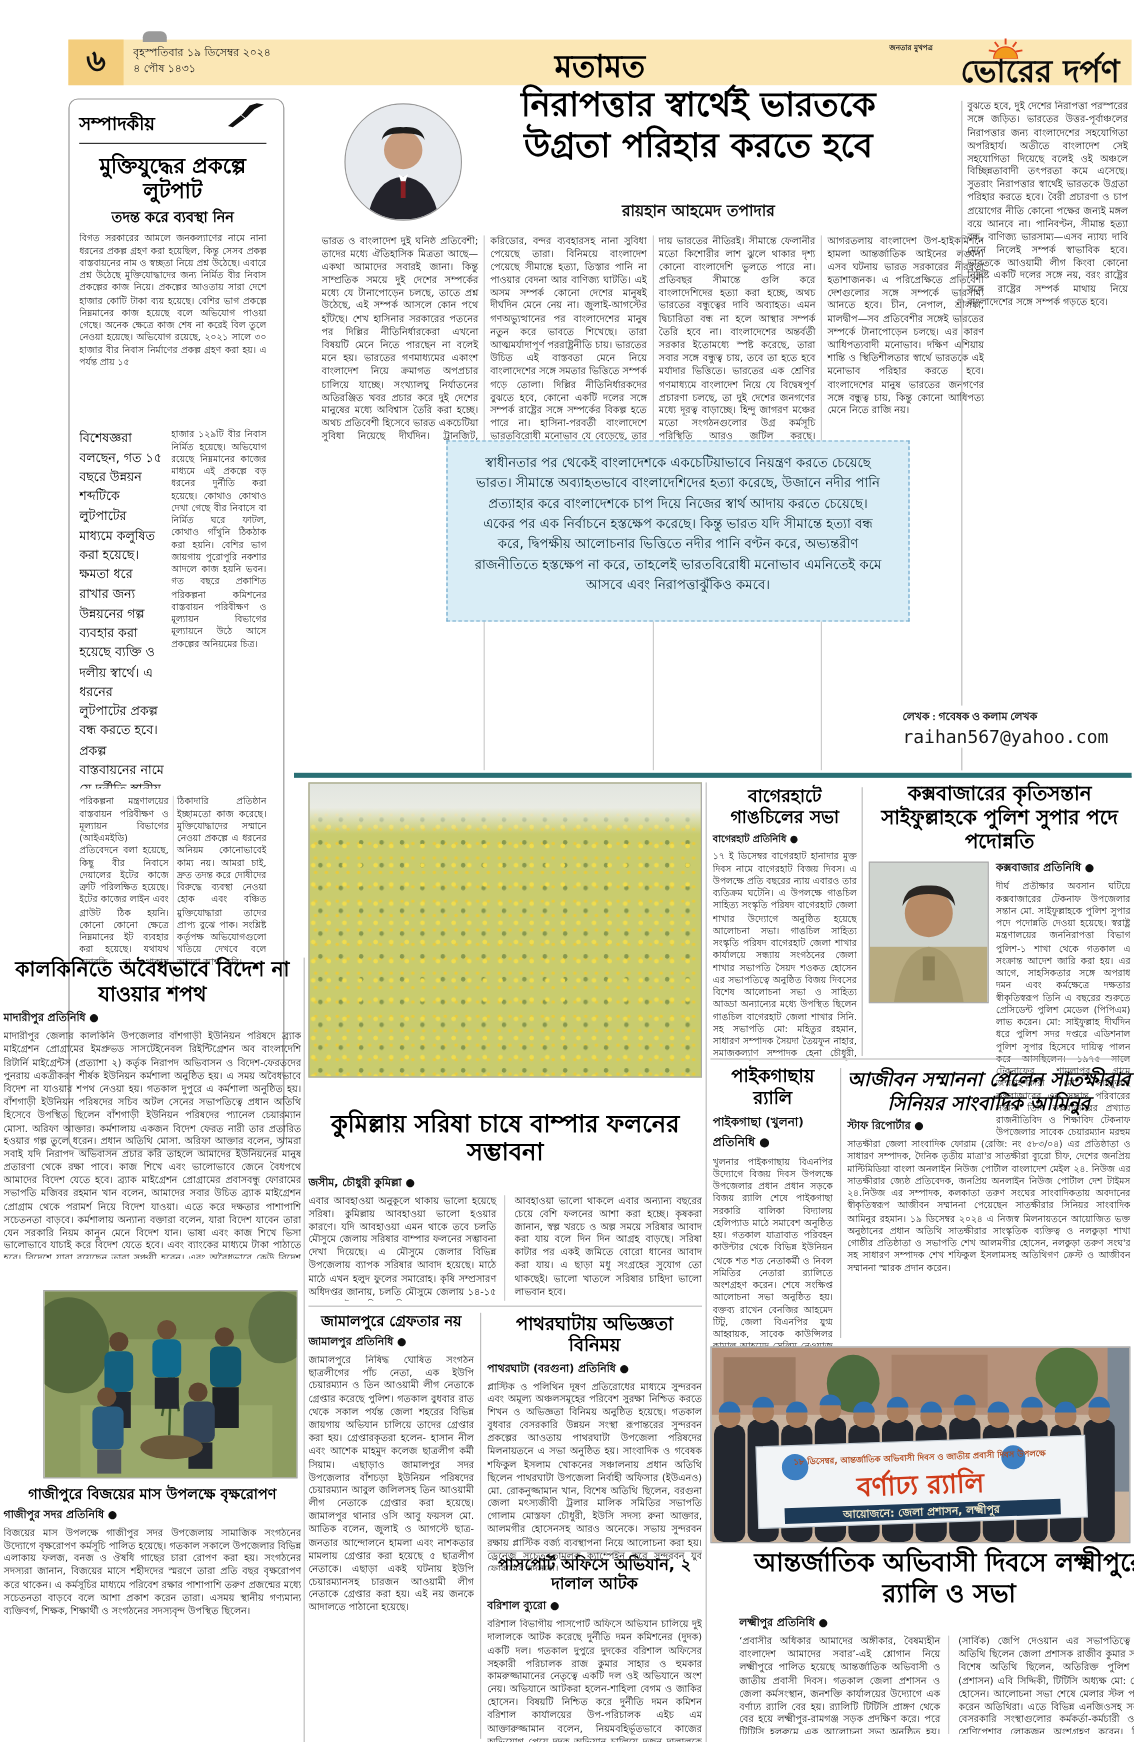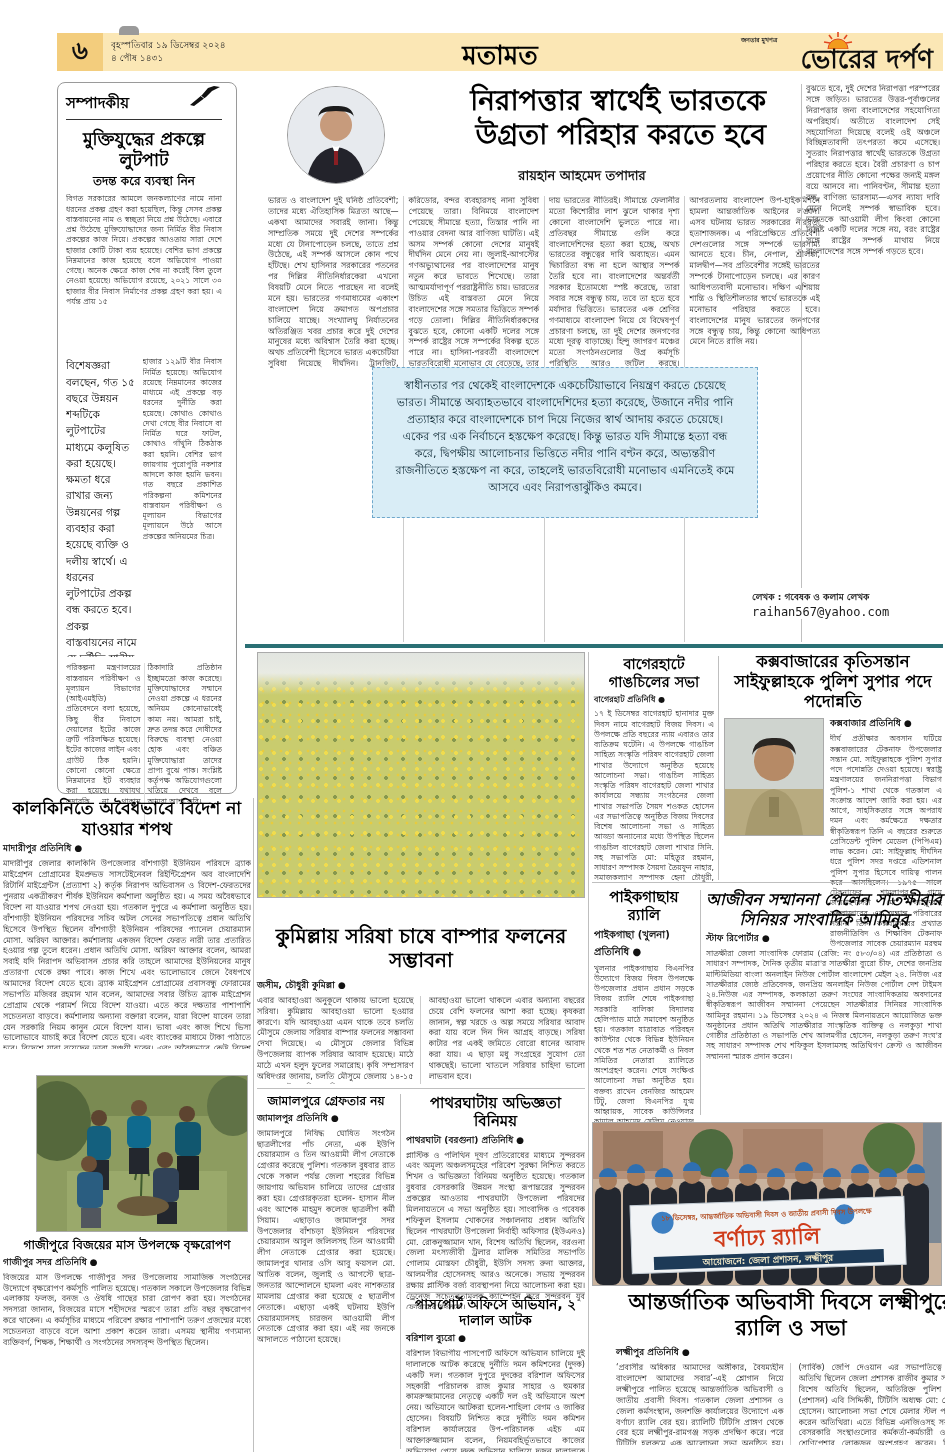--- a/index.html
+++ b/index.html
@@ -19,28 +19,28 @@
   .hdr-tab{position:absolute;left:62px;top:-7px;width:20px;height:9px;background:#9a9a9a;border-radius:5px 5px 0 0;}
   .numbox{position:absolute;left:0;top:0;width:46px;height:38px;background:#f3cd7d;display:flex;align-items:center;justify-content:center;
           font-size:25px;font-weight:bold;color:#111;}
   .dateblk{position:absolute;left:54px;top:6px;font-size:9px;line-height:1.45;color:#222;}
   .section-title{position:absolute;left:50%;top:2px;transform:translateX(-50%);font-size:26px;font-weight:bold;color:#000;}
   .masthead{position:absolute;right:10px;top:1px;width:210px;height:36px;}
   .mast-tag{position:absolute;left:18px;top:1px;font-size:6px;color:#222;font-weight:bold;}
   .mast-title{position:absolute;right:0;top:5px;font-size:26px;font-weight:800;color:#0d0d0d;z-index:2;letter-spacing:0;}
   .mast-sun{position:absolute;right:78px;top:-3px;z-index:1;}
   
-  .edbox{position:absolute;left:57px;top:82px;width:180px;height:712px;border:1px solid #9a9a9a;border-radius:8px;padding:8px 14px 6px 8px;box-sizing:border-box;background:#fff;}
+  .edbox{position:absolute;left:57px;top:82px;width:180px;height:876px;border:1px solid #9a9a9a;border-radius:8px;padding:8px 14px 6px 8px;box-sizing:border-box;background:#fff;}
   .ed-label-row{position:relative;border-bottom:1.5px solid #333;padding-bottom:3px;}
   .ed-label{font-size:15px;font-weight:bold;color:#000;}
   .ed-quote-row{display:flex;gap:6px;margin-top:5px;}
   .ed-quote{font-size:10.5px;line-height:1.55;color:#000;font-weight:500;width:47%;}
   
   .portrait-circle{position:absolute;left:287px;top:86px;width:96px;height:96px;border-radius:50%;border:1px solid #999;overflow:hidden;background:#e9ebee;}
-  .main-hl{position:absolute;left:398px;top:84px;width:368px;font-size:28px;text-align:right;}
+  .main-hl{position:absolute;left:398px;top:71px;width:368px;font-size:28px;}
   .main-byline{position:absolute;left:398px;top:166px;width:368px;text-align:center;font-size:13px;font-weight:bold;color:#111;}
   .main-body{position:absolute;left:245px;top:196px;width:552px;height:446px;column-count:4;column-gap:10px;column-rule:1px solid #ccc;margin-left:23px;}
   .right-col{position:absolute;left:806px;top:84px;width:134px;height:558px;}
   .quotebox{position:absolute;left:372px;top:367px;width:386px;height:151px;background:#d9edf6;border:1.5px dashed #6fa8cc;
             box-sizing:border-box;padding:9px 21px;font-size:11px;line-height:1.55;text-align:center;color:#06222e;z-index:5;}
   .authnote{position:absolute;left:748px;top:588px;width:194px;background:#fff;z-index:6;padding:2px 0 0 4px;}
   .teal-div{position:absolute;left:245px;top:644px;width:698px;height:3px;background:#2a6f74;border-bottom:1px solid #2a6f74;}
   
   .photo{background:#d8d8d8;overflow:hidden;}
   .photo-mustard{position:absolute;left:257px;top:652px;width:328px;height:246px;
@@ -114,22 +114,22 @@
   <div class="hl main-hl">নিরাপত্তার স্বার্থেই ভারতকে উগ্রতা পরিহার করতে হবে</div>
   <div class="main-byline">রায়হান আহমেদ তপাদার</div>
 
   <div class="main-body body-sm jus clip">ভারত ও বাংলাদেশ দুই ঘনিষ্ঠ প্রতিবেশী; তাদের মধ্যে ঐতিহাসিক মিত্রতা আছে—একথা আমাদের সবারই জানা। কিন্তু সাম্প্রতিক সময়ে দুই দেশের সম্পর্কের মধ্যে যে টানাপোড়েন চলছে, তাতে প্রশ্ন উঠেছে, এই সম্পর্ক আসলে কোন পথে হাঁটছে। শেখ হাসিনার সরকারের পতনের পর দিল্লির নীতিনির্ধারকেরা এখনো বিষয়টি মেনে নিতে পারছেন না বলেই মনে হয়। ভারতের গণমাধ্যমের একাংশ বাংলাদেশ নিয়ে ক্রমাগত অপপ্রচার চালিয়ে যাচ্ছে। সংখ্যালঘু নির্যাতনের অতিরঞ্জিত খবর প্রচার করে দুই দেশের মানুষের মধ্যে অবিশ্বাস তৈরি করা হচ্ছে। অথচ প্রতিবেশী হিসেবে ভারত একচেটিয়া সুবিধা নিয়েছে দীর্ঘদিন। ট্রানজিট, করিডোর, বন্দর ব্যবহারসহ নানা সুবিধা পেয়েছে তারা। বিনিময়ে বাংলাদেশ পেয়েছে সীমান্তে হত্যা, তিস্তার পানি না পাওয়ার বেদনা আর বাণিজ্য ঘাটতি। এই অসম সম্পর্ক কোনো দেশের মানুষই দীর্ঘদিন মেনে নেয় না। জুলাই-আগস্টের গণঅভ্যুত্থানের পর বাংলাদেশের মানুষ নতুন করে ভাবতে শিখেছে। তারা আত্মমর্যাদাপূর্ণ পররাষ্ট্রনীতি চায়। ভারতের উচিত এই বাস্তবতা মেনে নিয়ে বাংলাদেশের সঙ্গে সমতার ভিত্তিতে সম্পর্ক গড়ে তোলা। দিল্লির নীতিনির্ধারকদের বুঝতে হবে, কোনো একটি দলের সঙ্গে সম্পর্ক রাষ্ট্রের সঙ্গে সম্পর্কের বিকল্প হতে পারে না। হাসিনা-পরবর্তী বাংলাদেশে ভারতবিরোধী মনোভাব যে বেড়েছে, তার দায় ভারতের নীতিরই। সীমান্তে ফেলানীর মতো কিশোরীর লাশ ঝুলে থাকার দৃশ্য কোনো বাংলাদেশি ভুলতে পারে না। প্রতিবছর সীমান্তে গুলি করে বাংলাদেশিদের হত্যা করা হচ্ছে, অথচ ভারতের বন্ধুত্বের দাবি অব্যাহত। এমন দ্বিচারিতা বন্ধ না হলে আস্থার সম্পর্ক তৈরি হবে না। বাংলাদেশের অন্তর্বর্তী সরকার ইতোমধ্যে স্পষ্ট করেছে, তারা সবার সঙ্গে বন্ধুত্ব চায়, তবে তা হতে হবে মর্যাদার ভিত্তিতে। ভারতের এক শ্রেণির গণমাধ্যমে বাংলাদেশ নিয়ে যে বিদ্বেষপূর্ণ প্রচারণা চলছে, তা দুই দেশের জনগণের মধ্যে দূরত্ব বাড়াচ্ছে। হিন্দু জাগরণ মঞ্চের মতো সংগঠনগুলোর উগ্র কর্মসূচি পরিস্থিতি আরও জটিল করছে। আগরতলায় বাংলাদেশ উপ-হাইকমিশনে হামলা আন্তর্জাতিক আইনের লঙ্ঘন। এসব ঘটনায় ভারত সরকারের নীরবতা হতাশাজনক। এ পরিপ্রেক্ষিতে প্রতিবেশী দেশগুলোর সঙ্গে সম্পর্কে ভারসাম্য আনতে হবে। চীন, নেপাল, শ্রীলঙ্কা, মালদ্বীপ—সব প্রতিবেশীর সঙ্গেই ভারতের সম্পর্কে টানাপোড়েন চলছে। এর কারণ আধিপত্যবাদী মনোভাব। দক্ষিণ এশিয়ায় শান্তি ও স্থিতিশীলতার স্বার্থে ভারতকে এই মনোভাব পরিহার করতে হবে। বাংলাদেশের মানুষ ভারতের জনগণের সঙ্গে বন্ধুত্ব চায়, কিন্তু কোনো আধিপত্য মেনে নিতে রাজি নয়।</div>
   <div class="right-col body-sm jus clip">বুঝতে হবে, দুই দেশের নিরাপত্তা পরস্পরের সঙ্গে জড়িত। ভারতের উত্তর-পূর্বাঞ্চলের নিরাপত্তার জন্য বাংলাদেশের সহযোগিতা অপরিহার্য। অতীতে বাংলাদেশ সেই সহযোগিতা দিয়েছে বলেই ওই অঞ্চলে বিচ্ছিন্নতাবাদী তৎপরতা কমে এসেছে। সুতরাং নিরাপত্তার স্বার্থেই ভারতকে উগ্রতা পরিহার করতে হবে। বৈরী প্রচারণা ও চাপ প্রয়োগের নীতি কোনো পক্ষের জন্যই মঙ্গল বয়ে আনবে না। পানিবণ্টন, সীমান্ত হত্যা বন্ধ, বাণিজ্য ভারসাম্য—এসব ন্যায্য দাবি মেনে নিলেই সম্পর্ক স্বাভাবিক হবে। ভারতকে আওয়ামী লীগ কিংবা কোনো নির্দিষ্ট একটি দলের সঙ্গে নয়, বরং রাষ্ট্রের সঙ্গে রাষ্ট্রের সম্পর্ক মাথায় নিয়ে বাংলাদেশের সঙ্গে সম্পর্ক গড়তে হবে।</div>
   <div class="vline" style="left:801px;top:84px;height:558px;"></div>
 
   <div class="quotebox clip">স্বাধীনতার পর থেকেই বাংলাদেশকে একচেটিয়াভাবে নিয়ন্ত্রণ করতে চেয়েছে ভারত। সীমান্তে অব্যাহতভাবে বাংলাদেশিদের হত্যা করেছে, উজানে নদীর পানি প্রত্যাহার করে বাংলাদেশকে চাপ দিয়ে নিজের স্বার্থ আদায় করতে চেয়েছে। একের পর এক নির্বাচনে হস্তক্ষেপ করেছে। কিন্তু ভারত যদি সীমান্তে হত্যা বন্ধ করে, দ্বিপক্ষীয় আলোচনার ভিত্তিতে নদীর পানি বণ্টন করে, অভ্যন্তরীণ রাজনীতিতে হস্তক্ষেপ না করে, তাহলেই ভারতবিরোধী মনোভাব এমনিতেই কমে আসবে এবং নিরাপত্তাঝুঁকিও কমবে।</div>
 
   <div class="authnote">
-    <div style="font-size:9px;font-weight:bold;">লেখক : গবেষক ও কলাম লেখক</div>
-    <div style="font-size:12px;font-family:'DejaVu Sans Mono',monospace;">raihan567@yahoo.com</div>
+    <div style="font-size:9px;font-weight:bold;font-family:Liberation Serif, serif;">লেখক : গবেষক ও কলাম লেখক</div>
+    <div style="font-size:15px;font-family:'DejaVu Sans Mono',monospace;">raihan567@yahoo.com</div>
   </div>
 
   <div class="teal-div"></div>
 
   <div class="abs" style="left:3px;top:798px;width:248px;">
     <div class="hl" style="font-size:17px;">কালকিনিতে অবৈধভাবে বিদেশ না যাওয়ার শপথ</div>
     <div class="byline">মাদারীপুর প্রতিনিধি ●</div>
     <div class="body-sm jus clip" style="height:190px;">মাদারীপুর জেলার কালকিনি উপজেলার বাঁশগাড়ী ইউনিয়ন পরিষদে ব্র্যাক মাইগ্রেশন প্রোগ্রামের ইমপ্রুভড সাসটেইনেবল রিইন্টিগ্রেশন অব বাংলাদেশি রিটার্নি মাইগ্রেন্টস (প্রত্যাশা ২) কর্তৃক নিরাপদ অভিবাসন ও বিদেশ-ফেরতদের পুনরায় একত্রীকরণ শীর্ষক ইউনিয়ন কর্মশালা অনুষ্ঠিত হয়। এ সময় অবৈধভাবে বিদেশ না যাওয়ার শপথ নেওয়া হয়। গতকাল দুপুরে এ কর্মশালা অনুষ্ঠিত হয়। বাঁশগাড়ী ইউনিয়ন পরিষদের সচিব অটল সেনের সভাপতিত্বে প্রধান অতিথি হিসেবে উপস্থিত ছিলেন বাঁশগাড়ী ইউনিয়ন পরিষদের প্যানেল চেয়ারম্যান মোসা. অরিফা আক্তার। কর্মশালায় একজন বিদেশ ফেরত নারী তার প্রতারিত হওয়ার গল্প তুলে ধরেন। প্রধান অতিথি মোসা. অরিফা আক্তার বলেন, আমরা সবাই যদি নিরাপদ অভিবাসন প্রচার করি তাহলে আমাদের ইউনিয়নের মানুষ প্রতারণা থেকে রক্ষা পাবে। কাজ শিখে এবং ভালোভাবে জেনে বৈধপথে আমাদের বিদেশ যেতে হবে। ব্র্যাক মাইগ্রেশন প্রোগ্রামের প্রবাসবন্ধু ফোরামের সভাপতি মজিবর রহমান খান বলেন, আমাদের সবার উচিত ব্র্যাক মাইগ্রেশন প্রোগ্রাম থেকে পরামর্শ নিয়ে বিদেশ যাওয়া। এতে করে দক্ষতার পাশাপাশি সচেতনতা বাড়বে। কর্মশালায় অন্যান্য বক্তারা বলেন, যারা বিদেশ যাবেন তারা যেন সরকারি নিয়ম কানুন মেনে বিদেশ যান। ভাষা এবং কাজ শিখে ভিসা ভালোভাবে যাচাই করে বিদেশ যেতে হবে। এবং ব্যাংকের মাধ্যমে টাকা পাঠাতে হবে। বিদেশে যারা রয়েছেন তারা সঞ্চয়ী হবেন। এবং অবৈধভাবে কেউ বিদেশ যাওয়ার কথা ভাববেন না। এসময় অবৈধভাবে বিদেশ না যাওয়ার জন্য কর্মশালায় উপস্থিত সবাই শপথবাক্য পাঠ করেন। এসময় আরও উপস্থিত ছিলেন-বাঁশগাড়ী ইউনিয়ন পরিষদের সদস্যবৃন্দ, গ্রাম্য পুলিশের সদস্যবৃন্দ, স্থানীয় গণমাধ্যম কর্মী, বিদেশ ফেরত অভিবাসী, সম্ভাব্য বিদেশগামী, শিক্ষক, বাজার কমিটির সভাপতি-সম্পাদক, সুশীল সমাজের প্রতিনিধি ও ব্র্যাক কর্মীরা।</div>
   </div>
 

